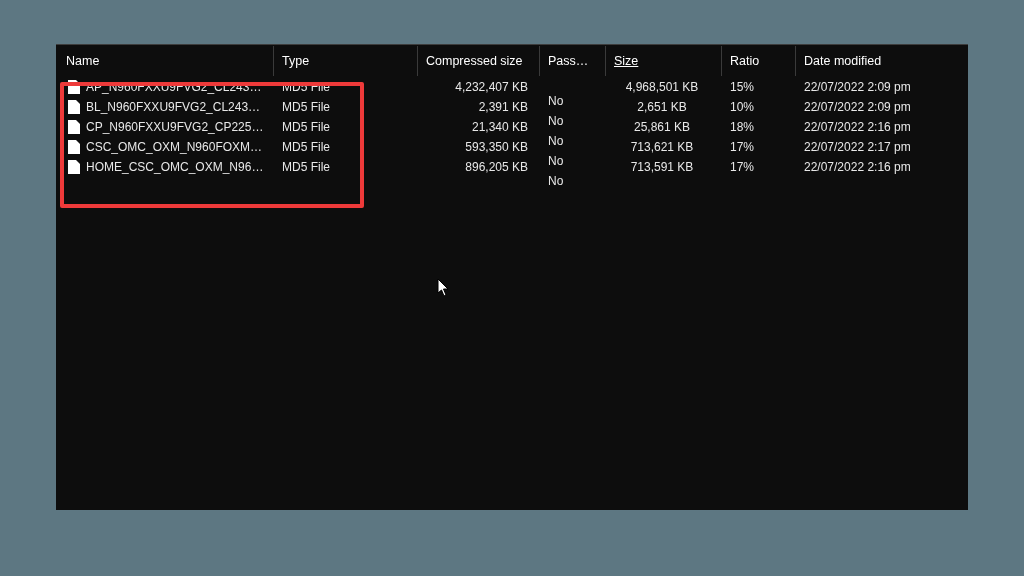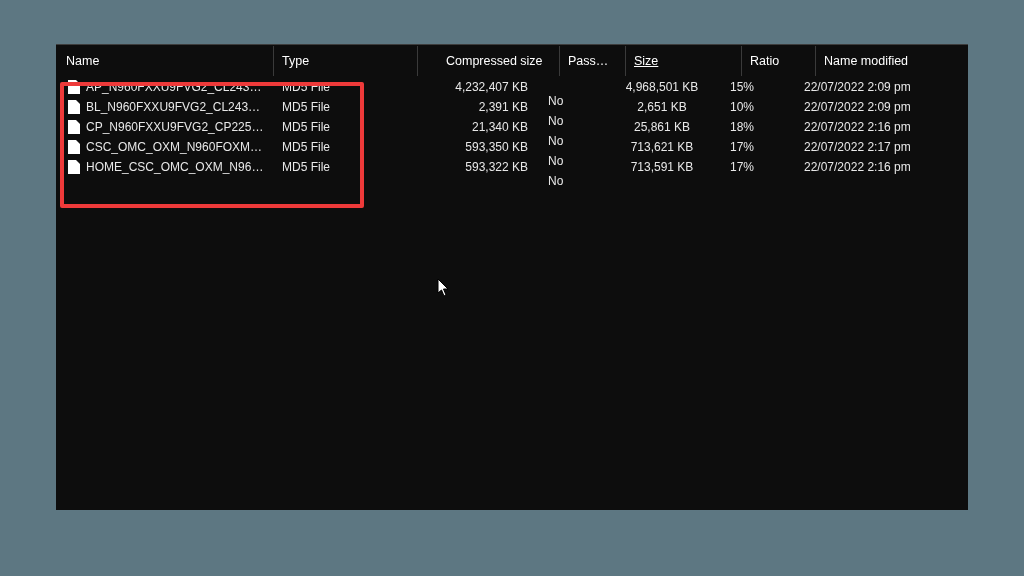--- a/index.html
+++ b/index.html
@@ -33,21 +33,21 @@
     color: #fff;
     font-size: 12.5px;
     padding: 8px 8px 8px 8px;
     border-right: 1px solid #3a3a3a;
     white-space: nowrap;
     overflow: hidden;
     text-overflow: ellipsis;
   }
   .col-name   { width: 218px; padding-left: 10px;}
   .col-type   { width: 144px; }
-  .col-comp   { width: 122px; text-align: left; margin-left: 20px; }
+  .col-comp   { width: 122px; text-align: left; }
   .col-pass   { width: 66px; }
   .col-size   { width: 116px; text-align: left; text-decoration: underline; }
   .col-ratio  { width: 74px; }
   .col-date   { flex: 1; border-right: none; }
   .sort-indicator {
     position: absolute;
     top: -4px;
     left: 50%;
     transform: translateX(-50%);
     color: #aaa;
@@ -130,21 +130,21 @@
   <div class="header-row">
     <div class="header-cell col-name">
       <span>Name</span>
       <span class="sort-indicator">⌃</span>
     </div>
     <div class="header-cell col-type">Type</div>
     <div class="header-cell col-comp">Compressed size</div>
     <div class="header-cell col-pass">Password ...</div>
     <div class="header-cell col-size">Size</div>
     <div class="header-cell col-ratio">Ratio</div>
-    <div class="header-cell col-date">Name modified</div>
+    <div class="header-cell col-date">Date modified</div>
   </div>
 
   <div class="rows">
 
     <div class="row">
       <div class="cell cell-name">
         <div class="file-icon"></div>
         <span class="filename-text">AP_N960FXXU9FVG2_CL24343300_...</span>
       </div>
       <div class="cell cell-type">MD5 File</div>
@@ -193,21 +193,21 @@
       <div class="cell cell-ratio">17%</div>
       <div class="cell cell-date">22/07/2022 2:17 pm</div>
     </div>
 
     <div class="row">
       <div class="cell cell-name">
         <div class="file-icon"></div>
         <span class="filename-text">HOME_CSC_OMC_OXM_N960FOX...</span>
       </div>
       <div class="cell cell-type">MD5 File</div>
-      <div class="cell cell-comp">593,322 KB</div>
+      <div class="cell cell-comp">896,205 KB</div>
       <div class="cell cell-pass">No</div>
       <div class="cell cell-size">713,591 KB</div>
       <div class="cell cell-ratio">17%</div>
       <div class="cell cell-date">22/07/2022 2:16 pm</div>
     </div>
   </div>
 
 </div>
 
 <div class="highlight-box"></div>

